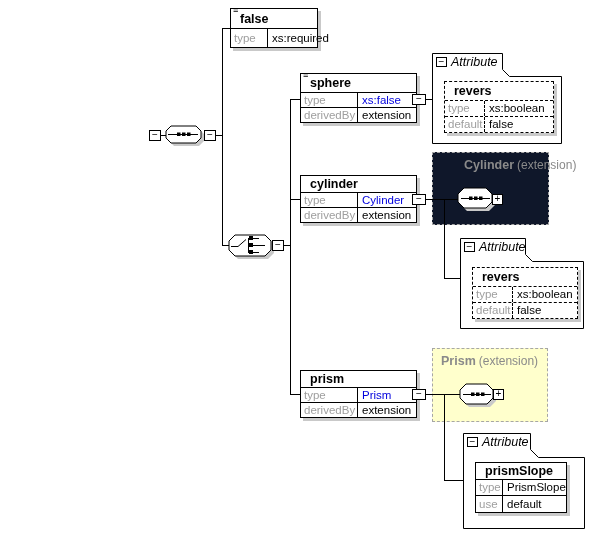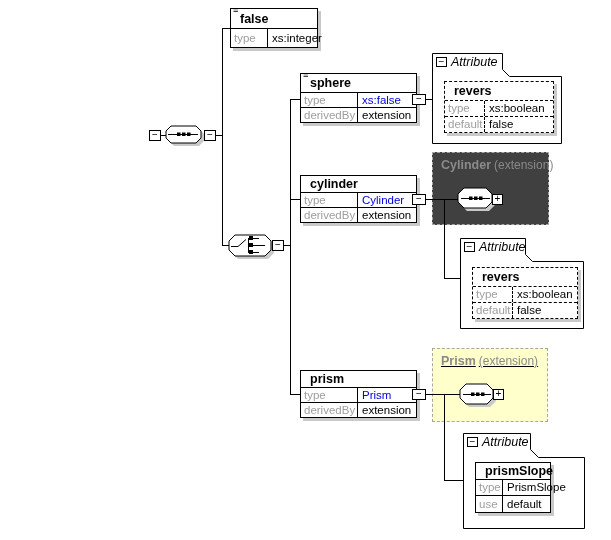--- a/index.html
+++ b/index.html
@@ -28,26 +28,26 @@
   .pm { position:absolute; z-index:5; width:12px; height:11px; background:#fff; border:1px solid #000;
         font-size:10px; line-height:8px; text-align:center; cursor:default; }
   .marker { position:absolute; left:2px; top:-3px; font-size:9px; line-height:9px; }
   .attrlabel { position:absolute; z-index:4; font-style:italic; font-size:12.5px; white-space:nowrap; }
 </style>
 </head>
 <body>
 
 <div id="canvas">
 
-  <div class="yellow" style="left: 432px; top: 152px; width: 117px; height: 73px; background-color: #404040;">
+  <div class="yellow" style="left: 432px; top: 152px; width: 117px; height: 73px; background-color: #0f172a; padding-left: 23px;">
     <div class="ext-title">
       <span>Cylinder</span><span class="ext-suffix">(extension)</span>
     </div>
   </div>
-  <div class="yellow" style="left: 432px; top: 348px; width: 116px; height: 74px; background-color: rgb(255, 255, 204); text-decoration: underline;">
+  <div class="yellow" style="left: 432px; top: 348px; width: 116px; height: 74px; background-color: rgb(255, 255, 204);">
     <div class="ext-title">
       <span>Prism</span><span class="ext-suffix">(extension)</span>
     </div>
   </div>
 
   <svg class="layer" width="611" height="540" viewBox="0 0 611 540">
 
     <g fill="#ffffff" stroke="#000000" stroke-width="1">
       <polygon points="432.5,53.5 502.5,53.5 502.5,69.5 509.5,76.5 561.5,76.5 561.5,143.5 432.5,143.5"></polygon>
       <polygon points="460.5,238.5 525.5,238.5 525.5,254.5 532.5,261.5 583.5,261.5 583.5,328.5 460.5,328.5"></polygon>
@@ -133,21 +133,21 @@
   <div class="pm" style="left:272px; top:240px;">
     <span>−</span></div>
 
   <div class="box" style="left:230px; top:8px; width:88px;">
     <div class="etitle" style="height:19px; line-height:20px; position:relative;">
       <span class="marker">≡</span>
       <span>false</span>
     </div>
     <div class="row" style="height:19px; line-height:18px;">
       <span class="lbl" style="width:37px;">type</span>
-      <span class="val">xs:integer</span>
+      <span class="val">xs:required</span>
     </div>
   </div>
 
   <div class="box" style="left:300px; top:73px; width:117px;">
     <div class="etitle" style="height:18px; line-height:19px; position:relative;">
       <span class="marker">≡</span>
       <span>sphere</span>
     </div>
     <div class="row" style="height:15px; line-height:14px;">
       <span class="lbl" style="width:57px;">type</span>
@@ -227,21 +227,21 @@
     </div>
     <div class="row" style="height:16px; line-height:15px;">
       <span class="lbl" style="width:40px;">default</span>
       <span class="val">false</span>
     </div>
   </div>
 
   <div class="pm" style="left:467px; top:437px; width:11px; height:10px;">
     <span>−</span></div>
   <div class="attrlabel" style="left:482px; top:435px;">Attribute</div>
-  <div class="abox solid" style="left:475px; top:462px; width:76px;">
+  <div class="abox solid" style="left:475px; top:462px; width:92px;">
     <div class="etitle" style="height:16px; line-height:17px;">
       <span>prismSlope</span>
     </div>
     <div class="row" style="height:16px; line-height:15px;">
       <span class="lbl" style="width:27px;">type</span>
       <span class="val">PrismSlope</span>
     </div>
     <div class="row" style="height:17px; line-height:16px;">
       <span class="lbl" style="width:27px;">use</span>
       <span class="val">default</span>

